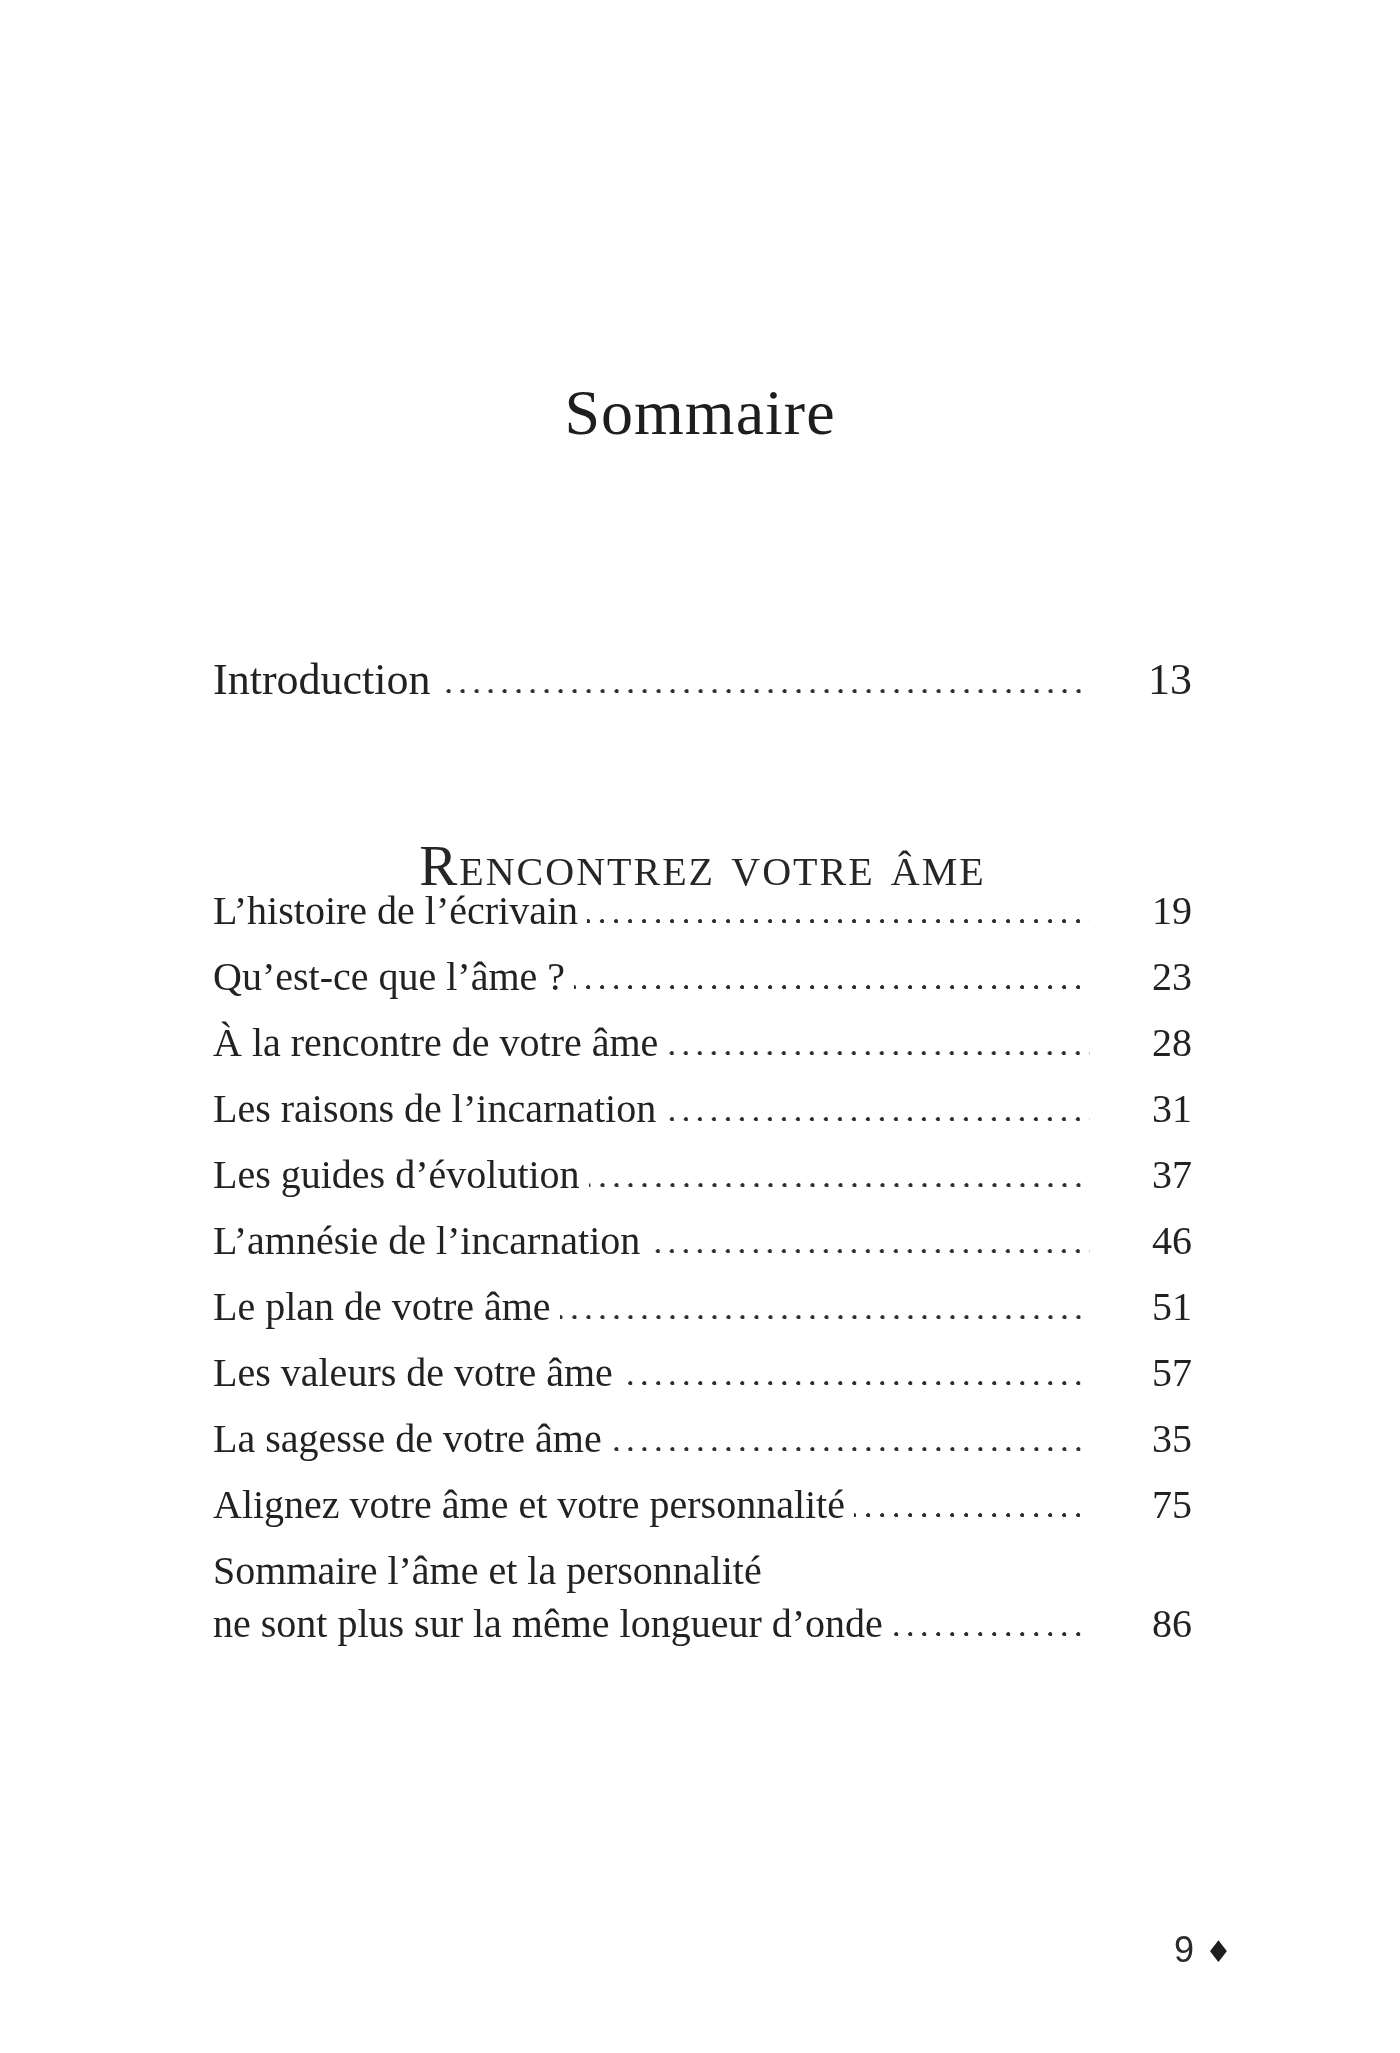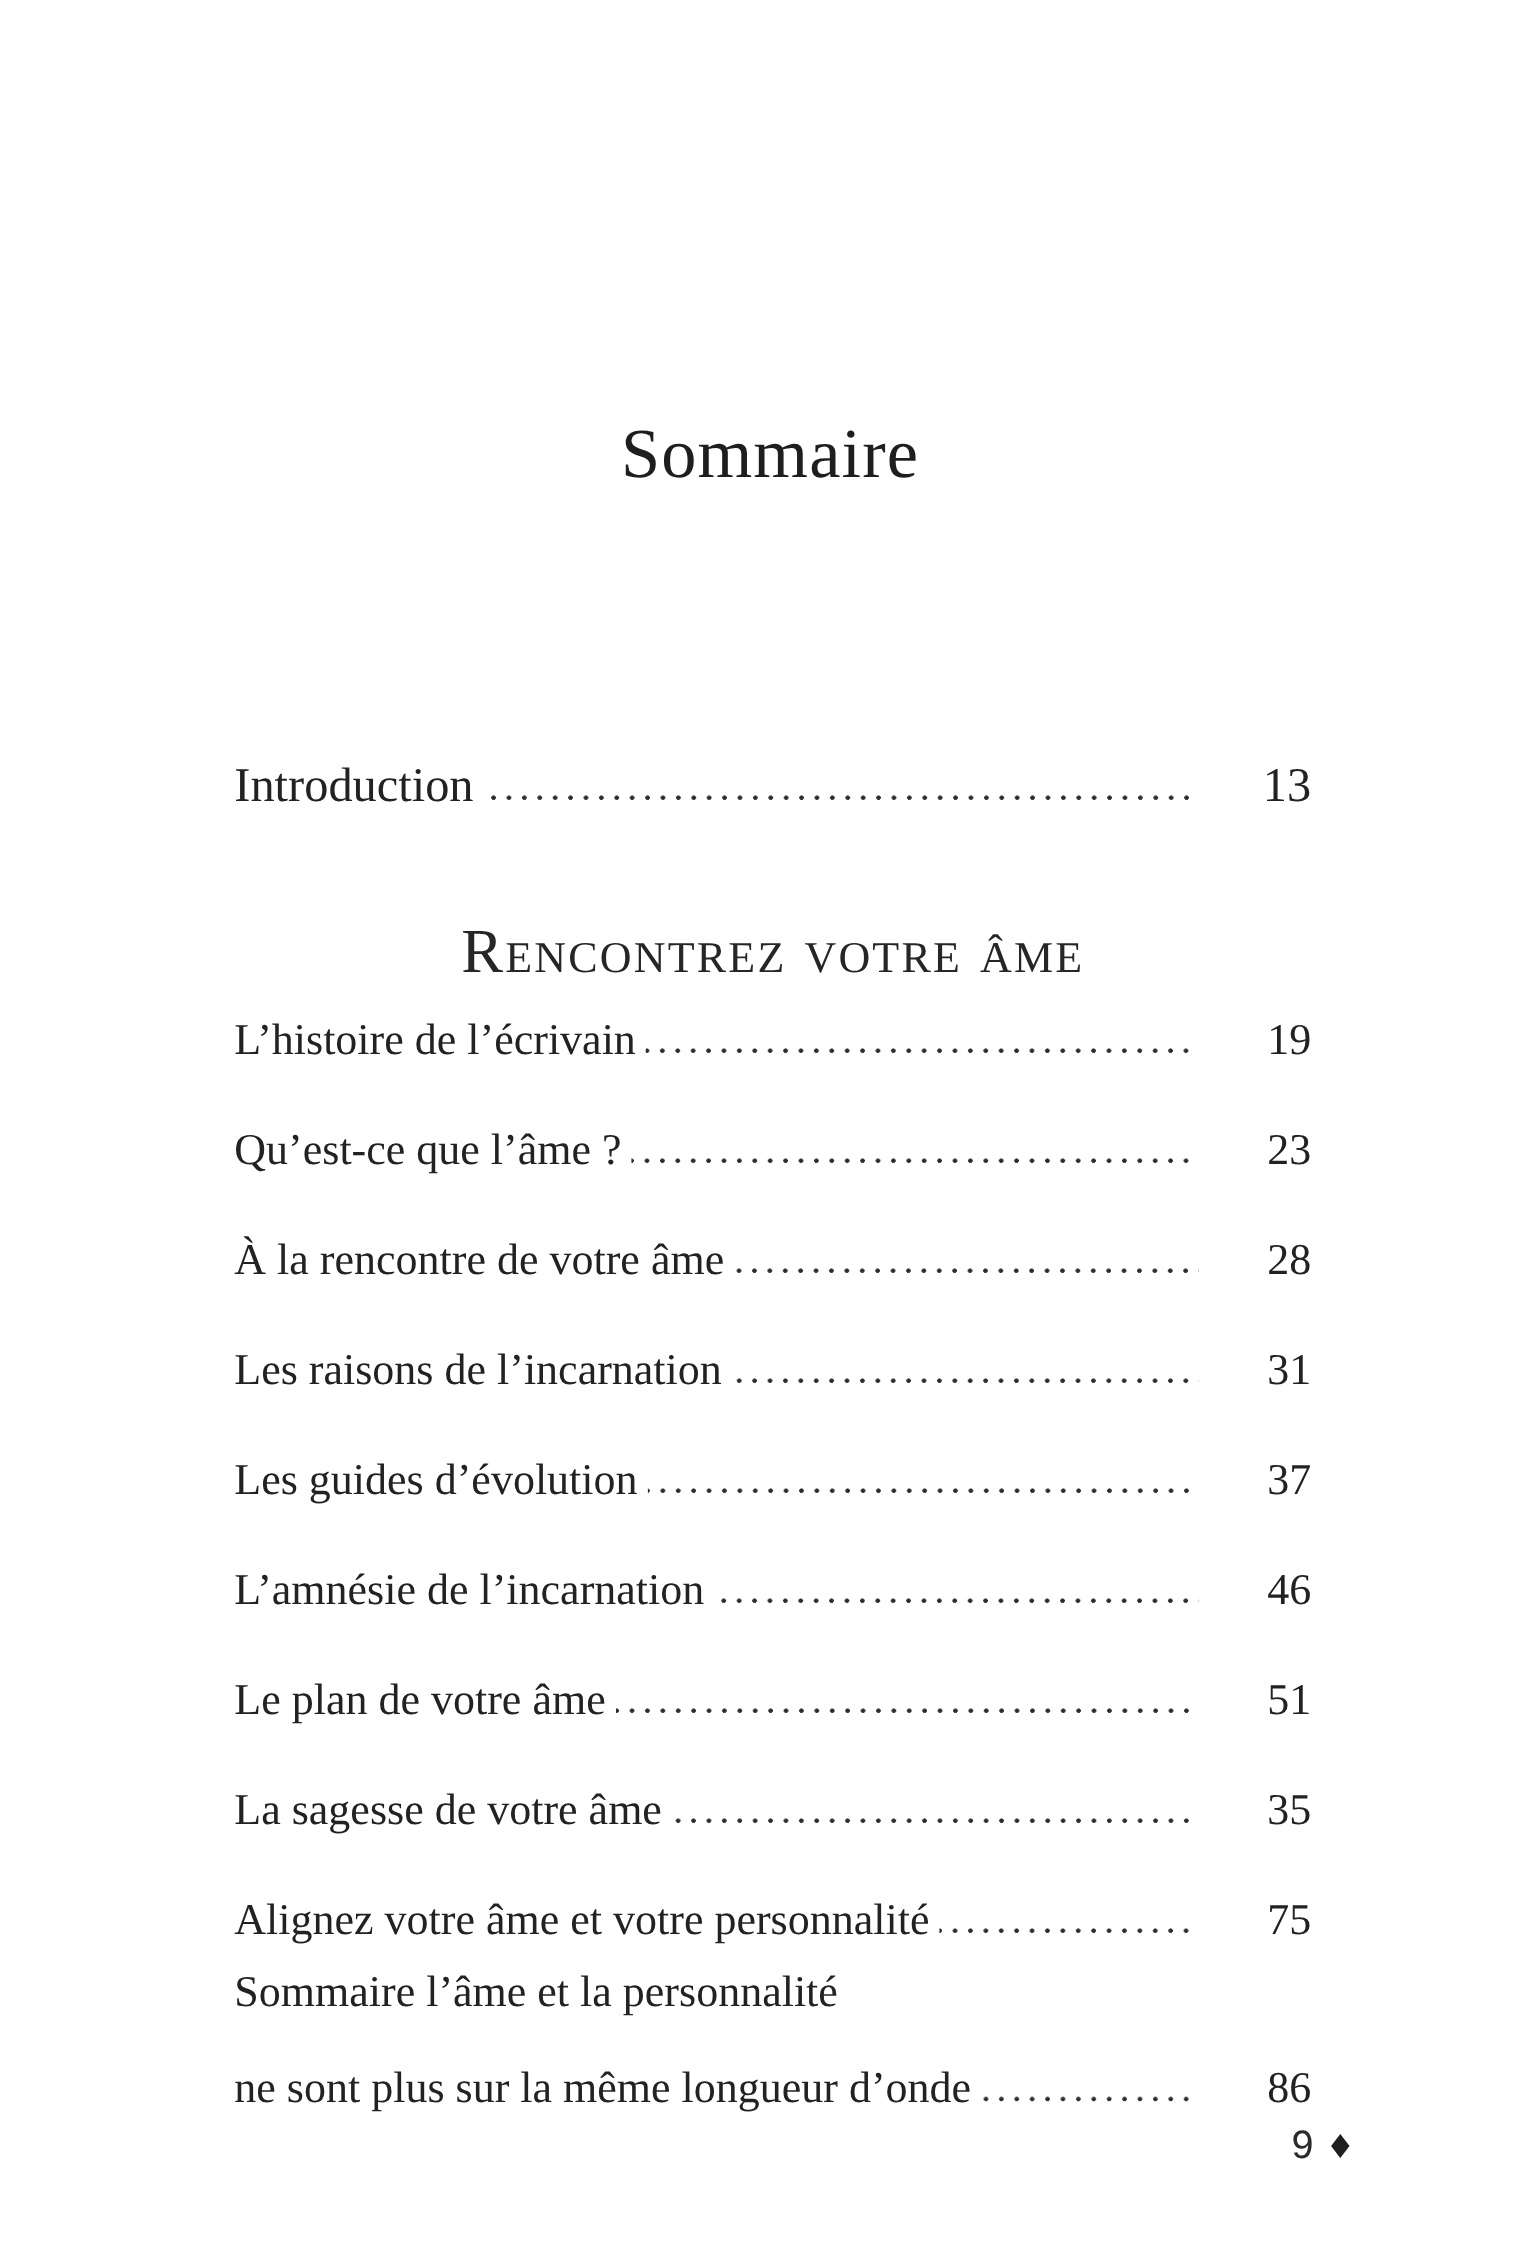--- a/index.html
+++ b/index.html
@@ -74,21 +74,20 @@
     margin-left: 9px;
     background-image: radial-gradient(circle at 2.2px 3.2px, #2c2c2c 1.75px, transparent 2.3px);
     background-size: 14px 6px;
     background-repeat: repeat-x;
     background-position: right bottom;
   }
   .pnum {
     flex: 0 0 102px;
     text-align: right;
     white-space: nowrap;
-    margin-top: 34px;
   }
   .row-continuation {
     margin-top: -13px;
   }
   .footer {
     position: absolute;
     top: 1930px;
     right: 168px;
     display: flex;
     align-items: baseline;
@@ -157,20 +156,25 @@
       <span class="leader"></span>
       <span class="pnum">46</span>
     </div>
 
     <div class="row">
       <span class="label">Le plan de votre âme</span>
       <span class="leader"></span>
       <span class="pnum">51</span>
     </div>
 
+    <div class="row">
+      <span class="label">Les valeurs de votre âme</span>
+      <span class="leader"></span>
+      <span class="pnum">57</span>
+    </div>
 
     <div class="row">
       <span class="label">La sagesse de votre âme</span>
       <span class="leader"></span>
       <span class="pnum">35</span>
     </div>
 
 
     <div class="row">
       <span class="label">Alignez votre âme et votre personnalité</span>

